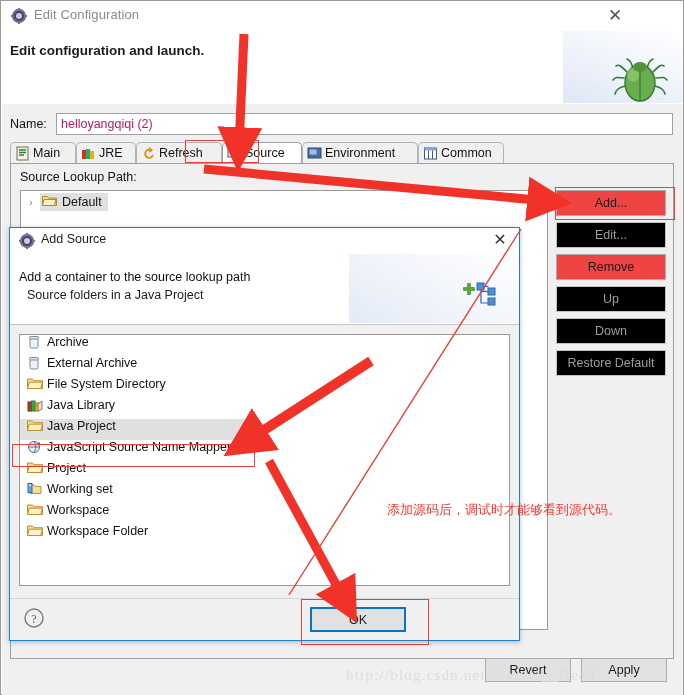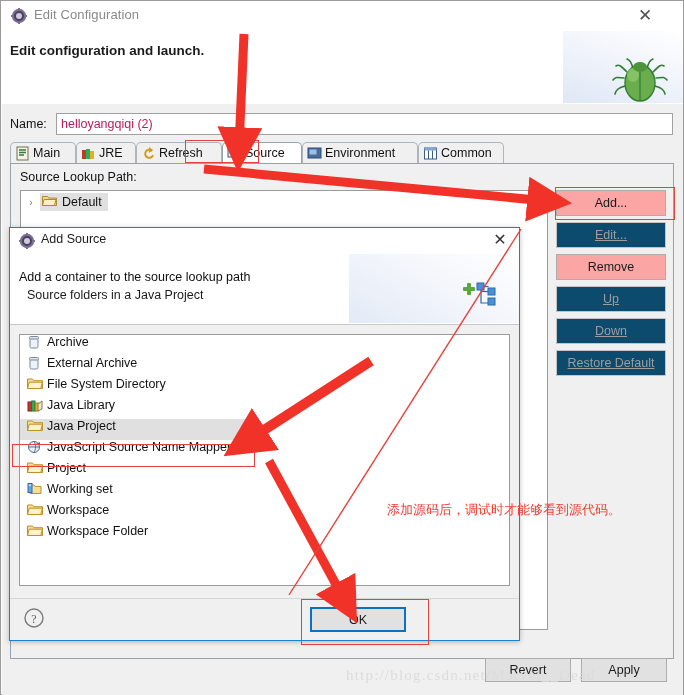--- a/index.html
+++ b/index.html
@@ -15,21 +15,20 @@
   .win{
     position:absolute;left:0;top:0;width:684px;height:695px;
     background:#ffffff;
     border:1px solid #9b9b9b;
     box-sizing:border-box;
   }
   
   .titlebar{
     position:absolute;left:0;top:0;width:636px;height:30px;
     background:#ffffff;
-    padding-left:30px;
   }
   .titlebar .tb-icon{
     position:absolute;left:10px;top:7px;width:16px;height:16px;
   }
   .titlebar .tb-text{
     position:absolute;left:33px;top:6px;
     font-size:13px;color:#8a8a8a;
     letter-spacing:.1px;
   }
   .tb-close{
@@ -102,25 +101,25 @@
     display:flex;align-items:center;font-size:12.5px;cursor:pointer;
   }
   .tw-arrow{
     width:18px;text-align:center;color:#7a7a7a;font-size:10px;
   }
   .tree-sel{background:#e0e0e0;padding:1px 6px 1px 2px;display:flex;align-items:center;}
   
   .btncol{position:absolute;left:545px;top:26px;width:110px;}
   .vbtn{
     position:relative;width:110px;height:26px;margin-bottom:6px;
-    background:#fca5a5;border:1px solid #adadad;box-sizing:border-box;
+    background:#ef4444;border:1px solid #adadad;box-sizing:border-box;
     font-family:"Liberation Sans", sans-serif;font-size:12.5px;color:#1b1b1b;
     cursor:pointer;
   }
-  .vbtn.disabled{color:#9d9d9d;background:#0c4a6e;border-color:#c4c4c4;cursor:default;text-decoration:underline;}
+  .vbtn.disabled{color:#9d9d9d;background:#000000;border-color:#c4c4c4;cursor:default;}
   .mainbtns{position:absolute;right:8px;top:554px;}
   .hbtn{
     position:absolute;width:86px;height:24px;
     background:#e1e1e1;border:1px solid #adadad;box-sizing:border-box;
     font-family:"Liberation Sans", sans-serif;font-size:12.5px;color:#1b1b1b;
     cursor:pointer;
   }
   
   .modal{
     position:absolute;left:8px;top:226px;width:511px;height:414px;

